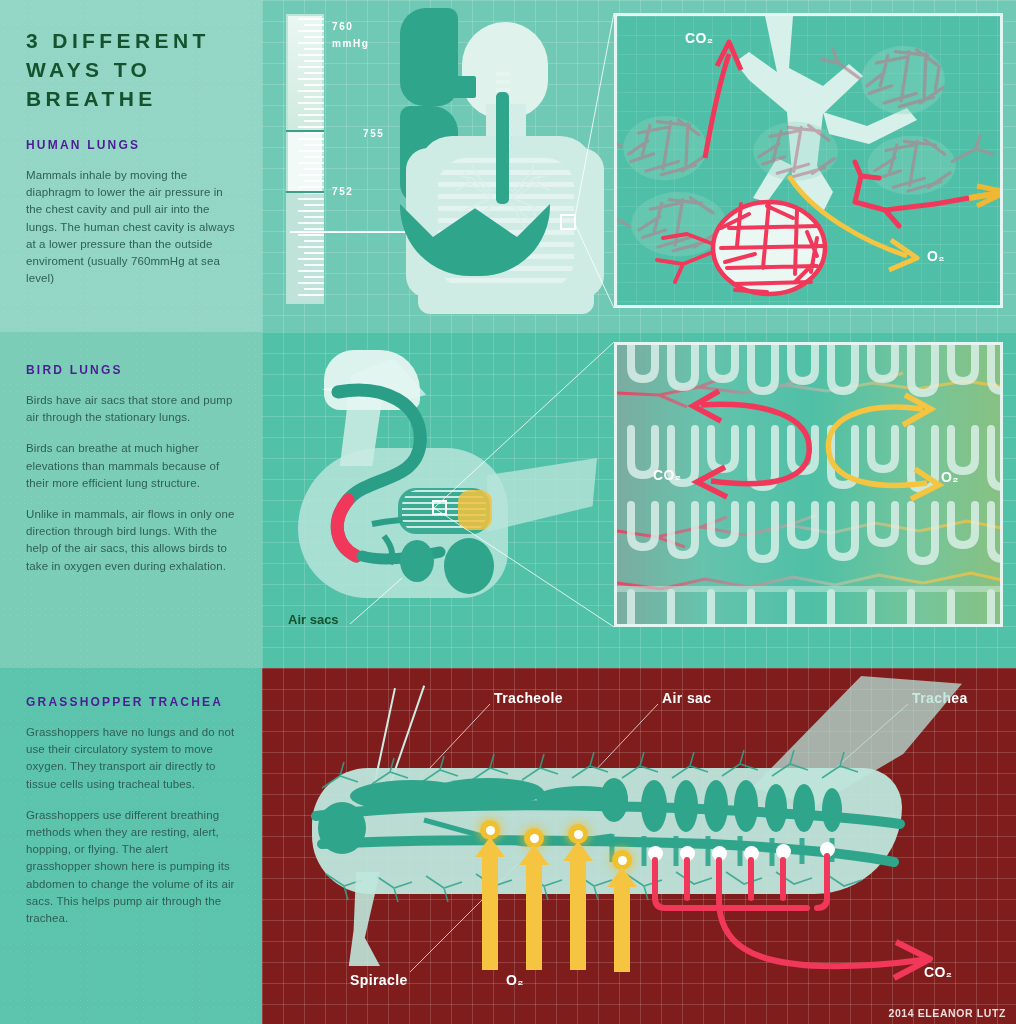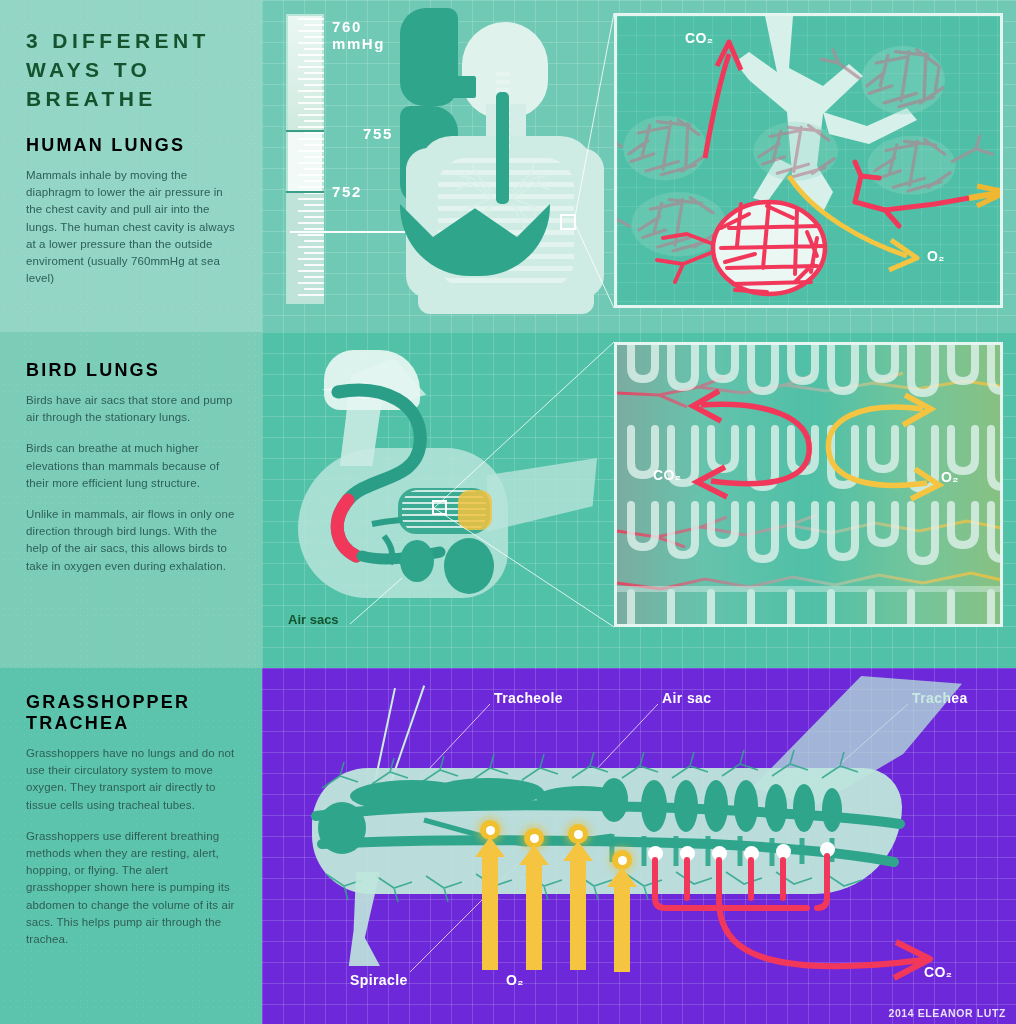--- a/index.html
+++ b/index.html
@@ -16,21 +16,21 @@
   
   .section{ position:absolute; left:0; width:1016px; overflow:hidden; }
   #sec-human{ top:0;   height:332px; background:#93d6c6; }
   #sec-bird{  top:332px; height:336px; background:#7ccdb8; }
   #sec-grass{ top:668px; height:356px; background:#5cc4ac; }
 
   
   .art{ position:absolute; top:0; right:0; bottom:0; left:262px; overflow:hidden; }
   #sec-human .art{ background:#70c9b5; }
   #sec-bird  .art{ background:#51c1a8; }
-  #sec-grass .art{ background:#6d28d9; }
+  #sec-grass .art{ background:#7f1d1d; }
 
   
   .grid{
     position:absolute; inset:0;
     background-image:
       linear-gradient(to right, rgba(255,255,255,.16) 1px, transparent 1px),
       linear-gradient(to bottom, rgba(255,255,255,.16) 1px, transparent 1px);
     background-size:21px 21px;
     pointer-events:none;
   }
@@ -42,21 +42,21 @@
     pointer-events:none; opacity:.5;
   }
 
   
   .side{ position:absolute; left:0; top:0; width:262px; height:100%; padding:0 26px; }
   .title{
     color:#14532d; font-size:21px; font-weight:bold; letter-spacing:4.4px;
     line-height:29px; padding-top:26px; text-transform:uppercase;
   }
   .head{
-    color:#000000; font-size:18px; font-weight:bold; letter-spacing:2.2px;
+    color:#4c1d95; font-size:12px; font-weight:bold; letter-spacing:2.2px;
     line-height:21px; text-transform:uppercase;
   }
   .body{
     color:#2e5f56; font-size:11.5px; line-height:17.2px; margin-top:11px;
     letter-spacing:.1px;
   }
   .body p + p{ margin-top:14px; }
 
   #sec-human .head{ margin-top:22px; }
   #sec-bird  .side{ padding-top:28px; }
@@ -75,21 +75,21 @@
   .g-fill3{ top:179px; height:109px; background:#bfe3d8; }
   .g-div{ position:absolute; left:0; width:38px; height:2px; background:#3b9e89; }
   .g-d1{ top:116px; } .g-d2{ top:177px; }
   .g-ticks{ position:absolute; left:18px; top:4px; width:20px; height:282px;
     background-image:repeating-linear-gradient(to bottom, rgba(255,255,255,.9) 0 2px, transparent 2px 6px);
   }
   .g-ticks2{ position:absolute; left:12px; top:4px; width:8px; height:282px;
     background-image:repeating-linear-gradient(to bottom, rgba(255,255,255,.85) 0 2px, transparent 2px 12px);
   }
   .g-lab{
-    position:absolute; color:#ffffff; font-weight:bold; font-size:15px; letter-spacing:1.6px;
+    position:absolute; color:#ffffff; font-weight:bold; font-size:10px; letter-spacing:1.6px;
     line-height:17px;
   }
   #lab760{ left:70px; top:18px; }
   #lab755{ left:70px; top:125px;margin-left:31px; }
   #lab752{ left:70px; top:183px; }
   #pressure-line{
     position:absolute; left:28px; top:231px; width:215px; height:2px; background:rgba(255,255,255,.95);
   }
   #pressure-dot{
     position:absolute; left:239px; top:227px; width:9px; height:9px; border-radius:50%;

